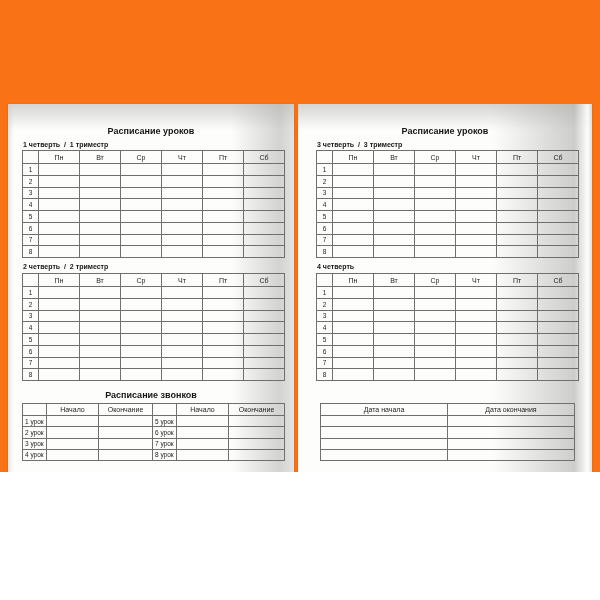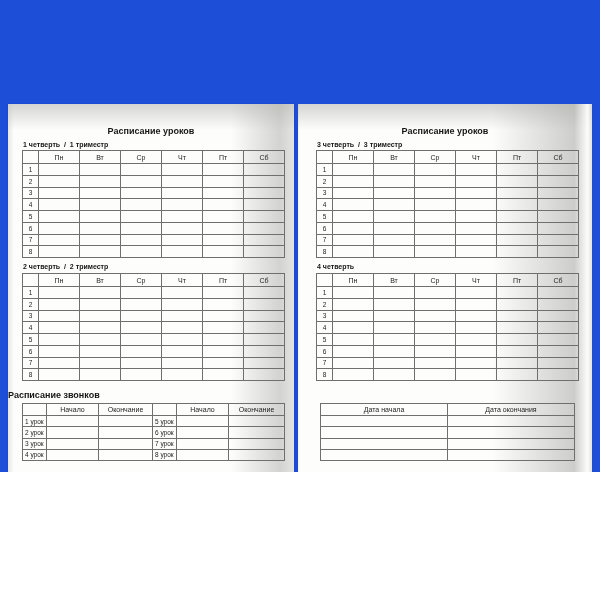--- a/index.html
+++ b/index.html
@@ -5,21 +5,21 @@
   html, body { margin: 0; padding: 0; }
   body {
     width: 600px; height: 600px;
     background: #ffffff;
     font-family: "Liberation Sans", sans-serif;
     color: #1d1d1b;
   }
   .photo {
     position: relative;
     width: 600px; height: 472px;
-    background: #1d4ed8;
+    background: #f97316;
     overflow: hidden;
   }
   .page {
     position: absolute;
     top: 104px;
     height: 386px;
     box-shadow: 0 1px 2px rgba(60,60,55,0.18), 0 0 1px rgba(0,0,0,0.10);
   }
   .page-left {
     left: 8px; width: 286px;
@@ -48,21 +48,21 @@
     font-size: 7px; font-weight: bold; line-height: 9px;
     color: #161614;
     white-space: pre;
   }
   .q1 { left: 15px; top: 36px; }
   .q2 { left: 15px; top: 158px; }
   .q3 { left: 19px; top: 36px; }
   .q4 { left: 19px; top: 158px; }
   .sub-title {
     position: absolute; left: 0; right: 0; top: 286px;
-    text-align: left;
+    text-align: center;
     font-size: 9px; font-weight: bold; line-height: 11px;
     color: #161614;
   }
   .grid-box { position: absolute; }
   .grid-box table {
     width: 100%; height: 100%;
     border-collapse: collapse;
     table-layout: fixed;
   }
   .grid-box th, .grid-box td {

